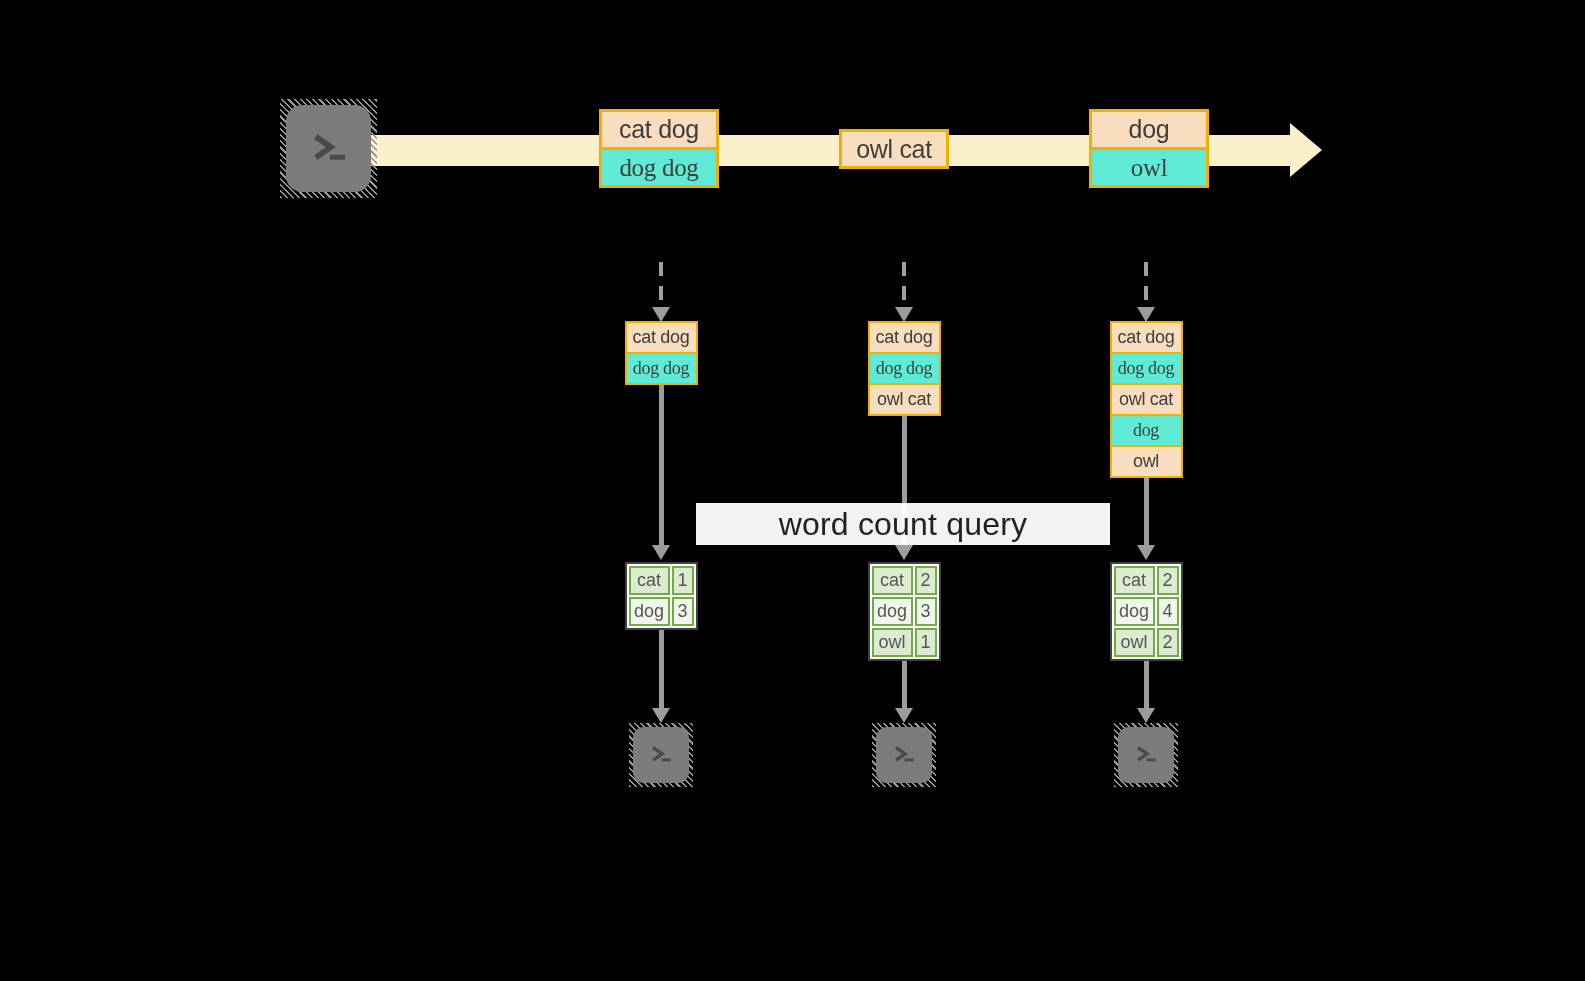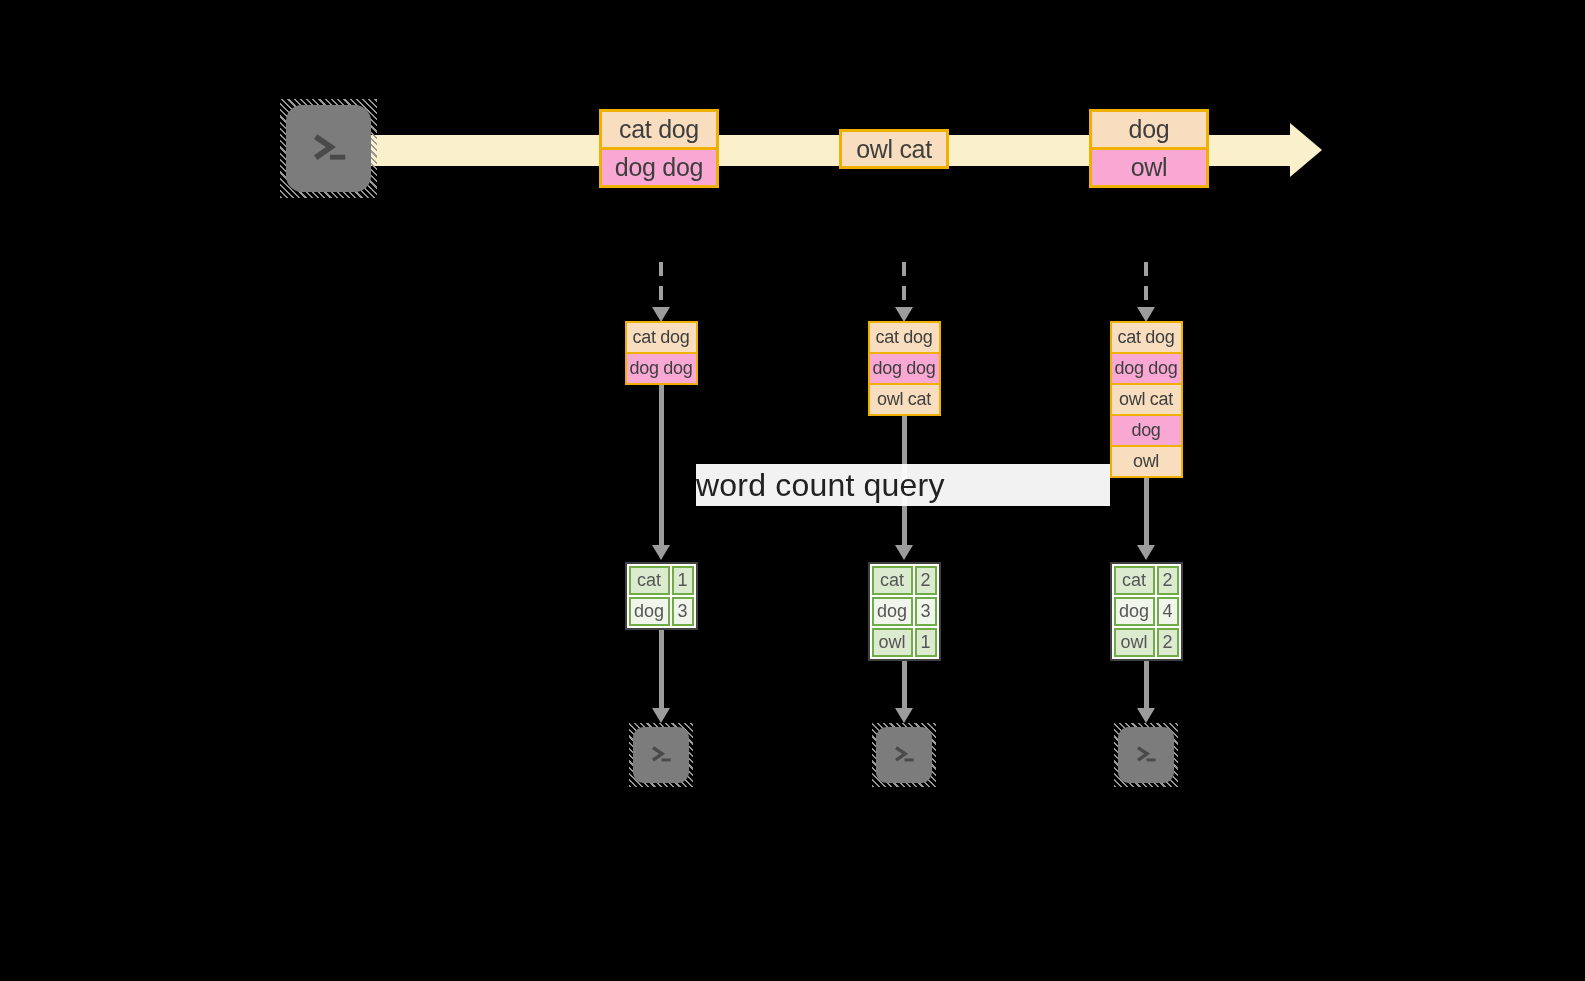--- a/index.html
+++ b/index.html
@@ -32,37 +32,37 @@
   .obox{z-index:3;}
   .obox .orow{
     box-sizing:border-box;border:3px solid #f0b000;
     display:flex;align-items:center;justify-content:center;
     color:#3e3e3e;letter-spacing:-0.3px;
   }
   .obox .orow + .orow{margin-top:-3px;}
   .obox.small .orow{border-width:2px;}
   .obox.small .orow + .orow{margin-top:-2px;}
   .fill-dark{background:#f8debf;}
-  .fill-light{background:#f9a8d4;}
+  .fill-light{background:#5eead4;font-family:Liberation Serif, serif;}
 
   
   .arrow-line{z-index:1;background:#9c9c9c;}
   .arrow-line.dashed{
     background:repeating-linear-gradient(#a0a0a0 0 14px,rgba(0,0,0,0) 14px 24px);
   }
   .arrow-head{
     z-index:1;width:0;height:0;
     border-left:9px solid transparent;border-right:9px solid transparent;
     border-top:15px solid #9c9c9c;
   }
 
   
   .query-band{
     z-index:2;background:rgba(255,255,255,0.95);
-    display:flex;align-items:center;
+    display:flex;align-items:center;justify-content:center;margin-top:39px;
   }
   .query-band span{
     color:#222;font-size:32px;letter-spacing:0.2px;white-space:nowrap;
   }
 
   
   .gtable{
     z-index:3;border:2px solid #404040;background:#fff;
     display:grid;grid-template-columns:41px 22px;gap:2px;padding:2px;
   }

